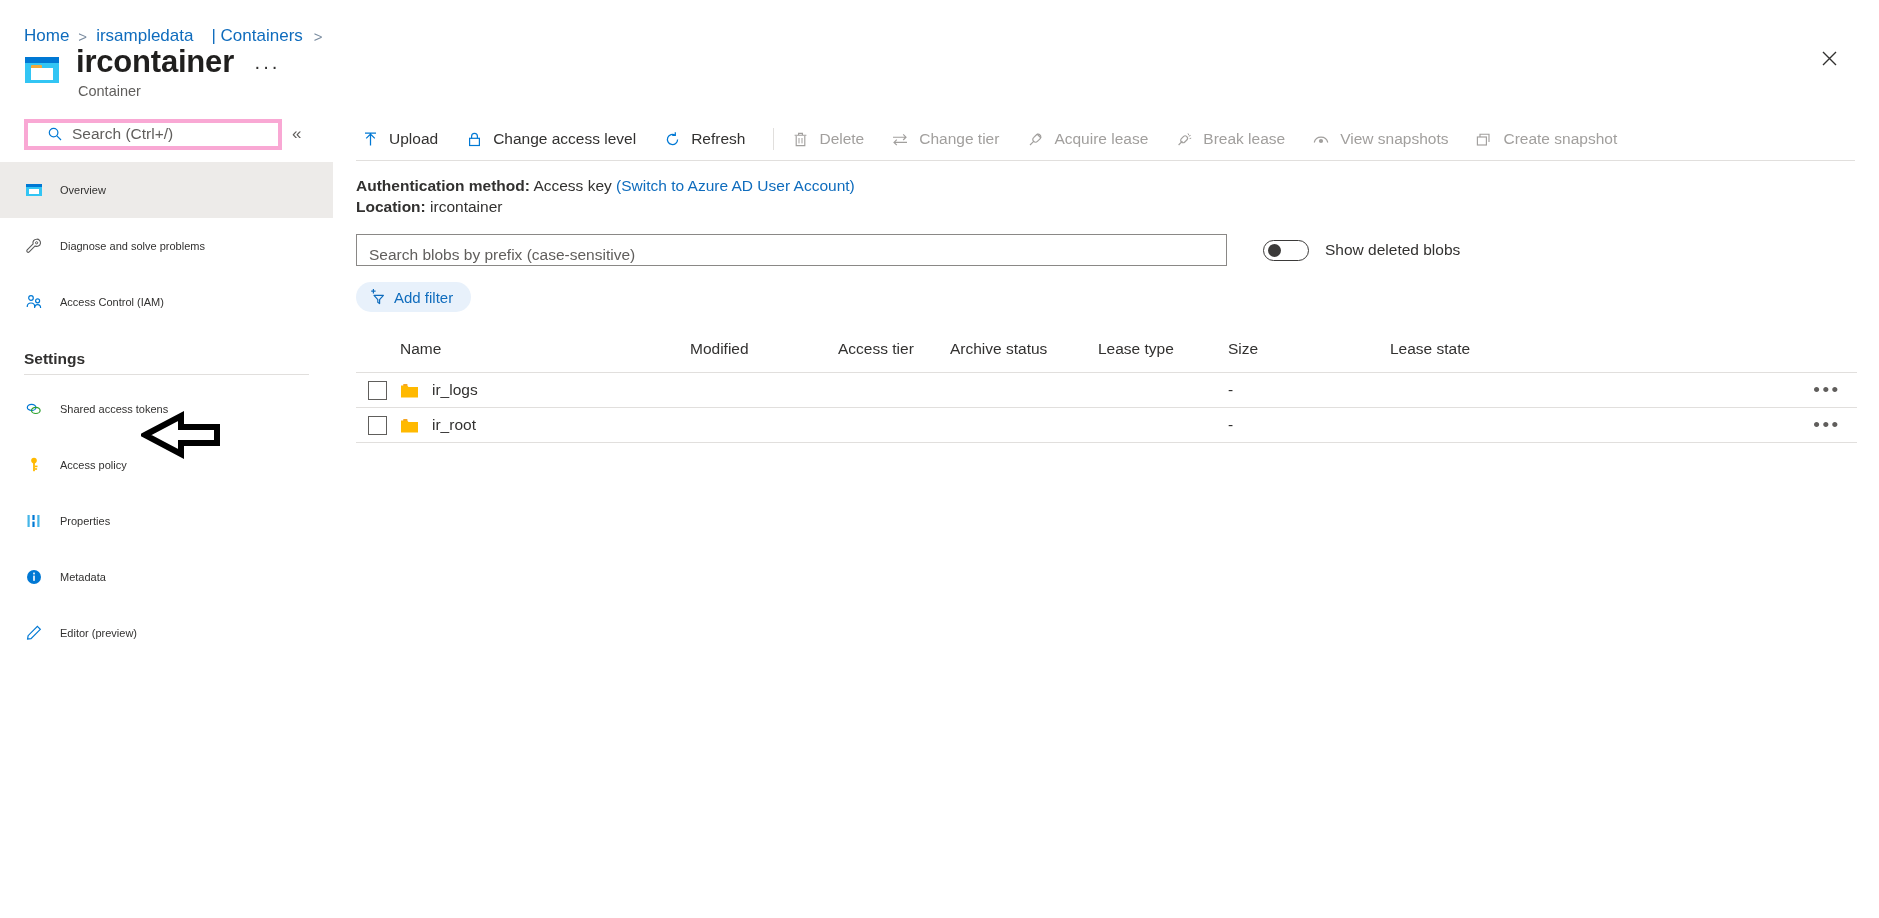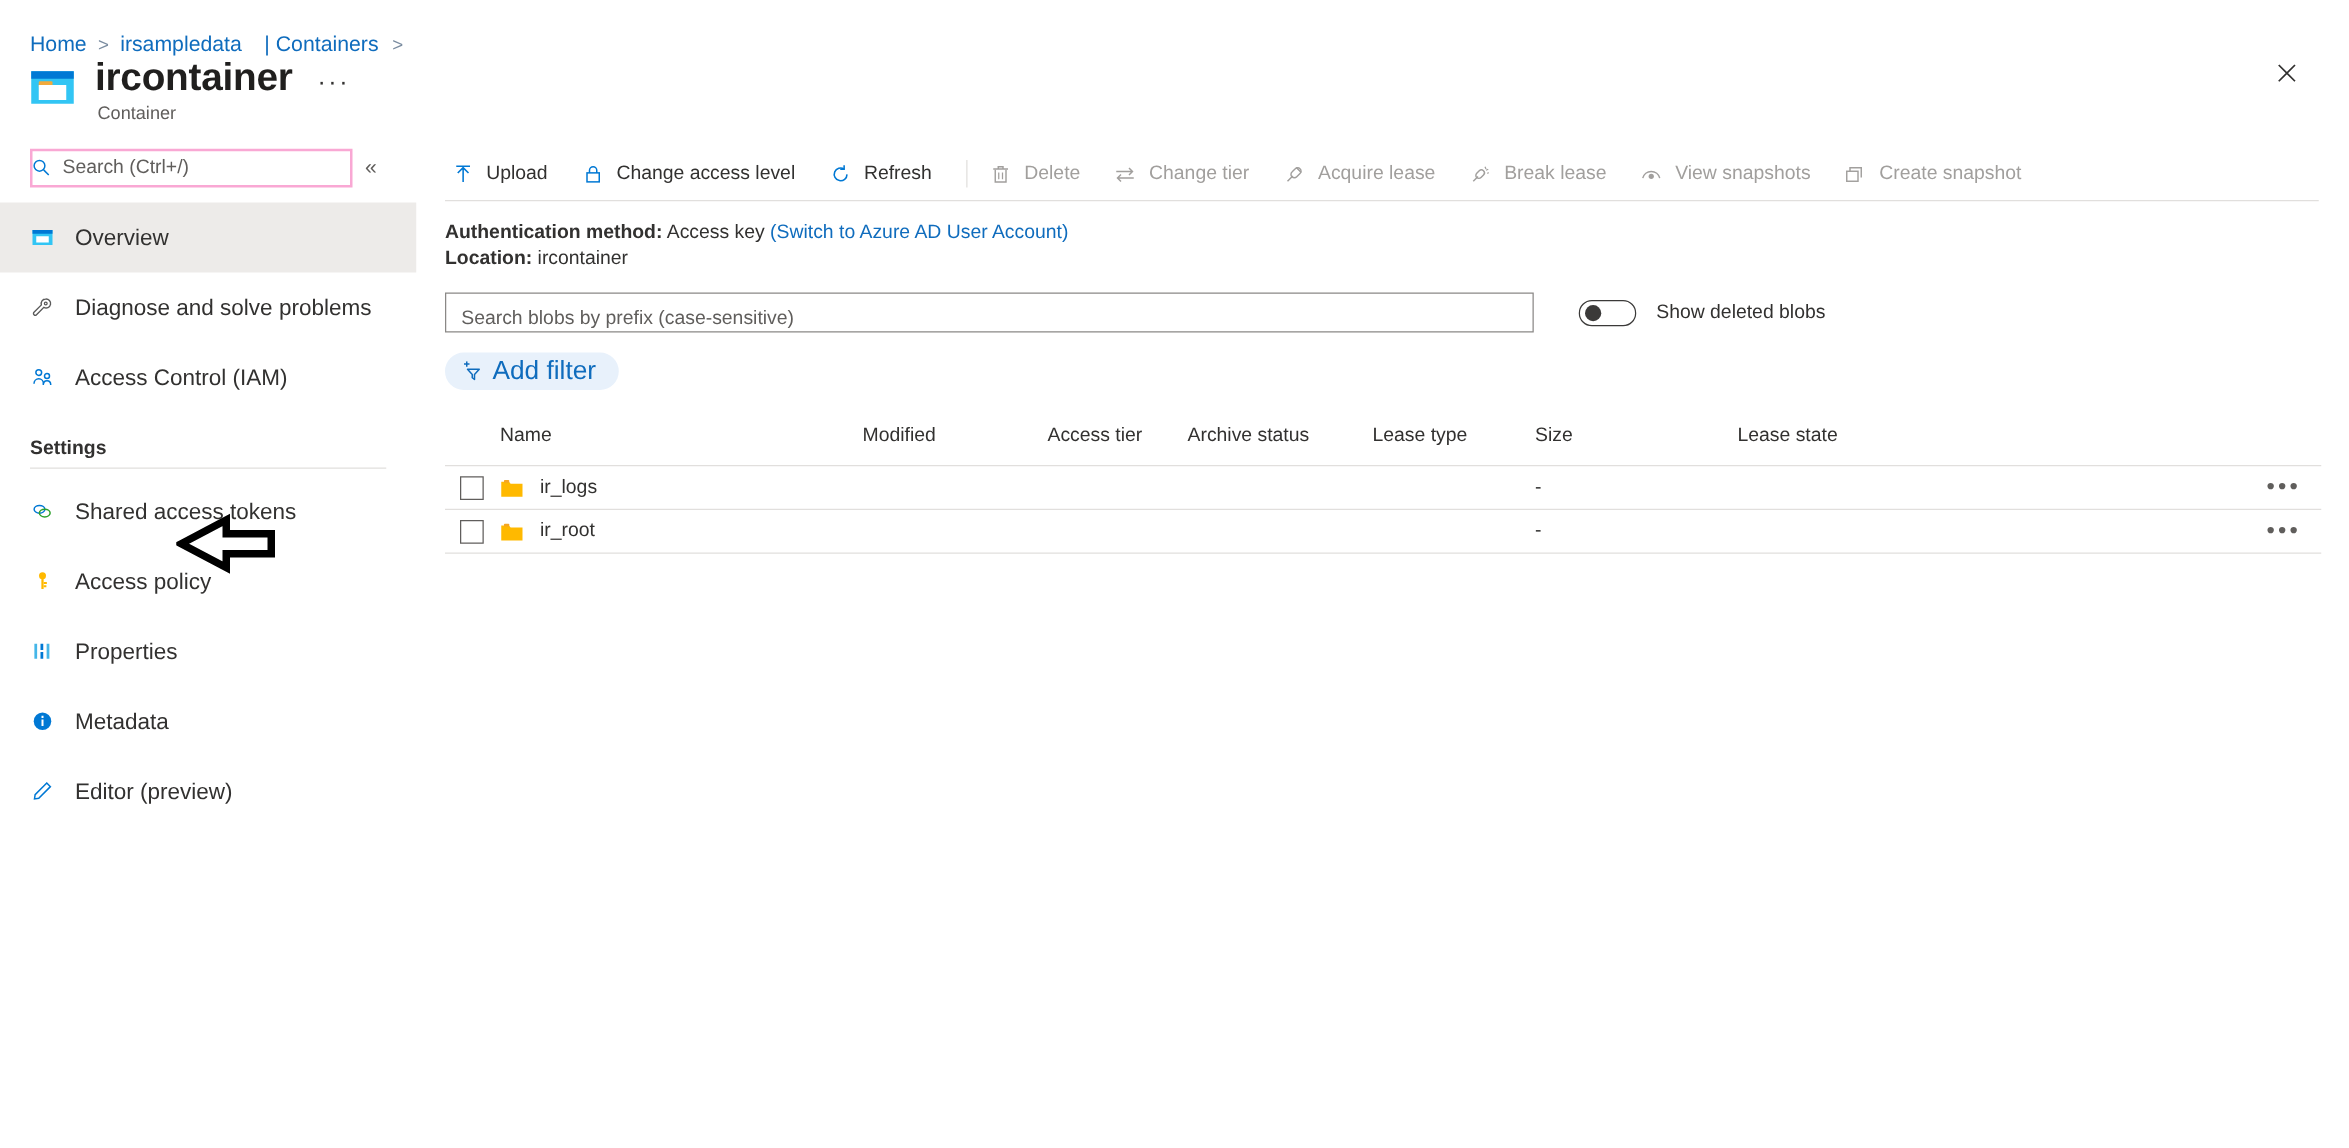--- a/index.html
+++ b/index.html
@@ -108,25 +108,25 @@
   }
   .search-wrap {
     display: flex;
     align-items: center;
     padding: 0 0 0 24px;
     height: 32px;
   }
   .search-box {
     width: 258px;
     height: 31px;
-    border: 2px solid #f9a8d4;
+    border: 4px solid #f9a8d4;
     background: #fff;
     display: flex;
     align-items: center;
-    padding: 0 0;
+    padding: 0 20px;
     box-sizing: border-box;
   }
   .search-box .mag {
     color: #0078d4;
     margin-right: 8px;
     display: flex;
     align-items: center;
   }
   .search-box input {
     border: none;
@@ -146,21 +146,21 @@
     user-select: none;
   }
 
   .nav-list { margin-top: 12px; }
   .nav-item {
     display: flex;
     align-items: center;
     height: 56px;
     padding-left: 24px;
     cursor: pointer;
-    font-size: 18px;
+    font-size: 11px;
     color: #323130;
     box-sizing: border-box;
   }
   .nav-item.selected { background: #edebe9; }
   .nav-item .nav-ico {
     width: 20px;
     height: 20px;
     margin-right: 16px;
     display: flex;
     align-items: center;
@@ -308,21 +308,21 @@
   }
 
   .addfilter-row { margin-top: 16px; }
   .addfilter {
     display: inline-flex;
     align-items: center;
     height: 30px;
     border-radius: 15px;
     background: #e8f1fb;
     padding: 0 18px 0 12px;
-    font-size: 21px;
+    font-size: 15px;
     color: #0f6cbd;
     cursor: pointer;
   }
   .addfilter .af-ico {
     width: 18px;
     height: 18px;
     margin-right: 8px;
     display: flex;
     align-items: center;
     justify-content: center;

